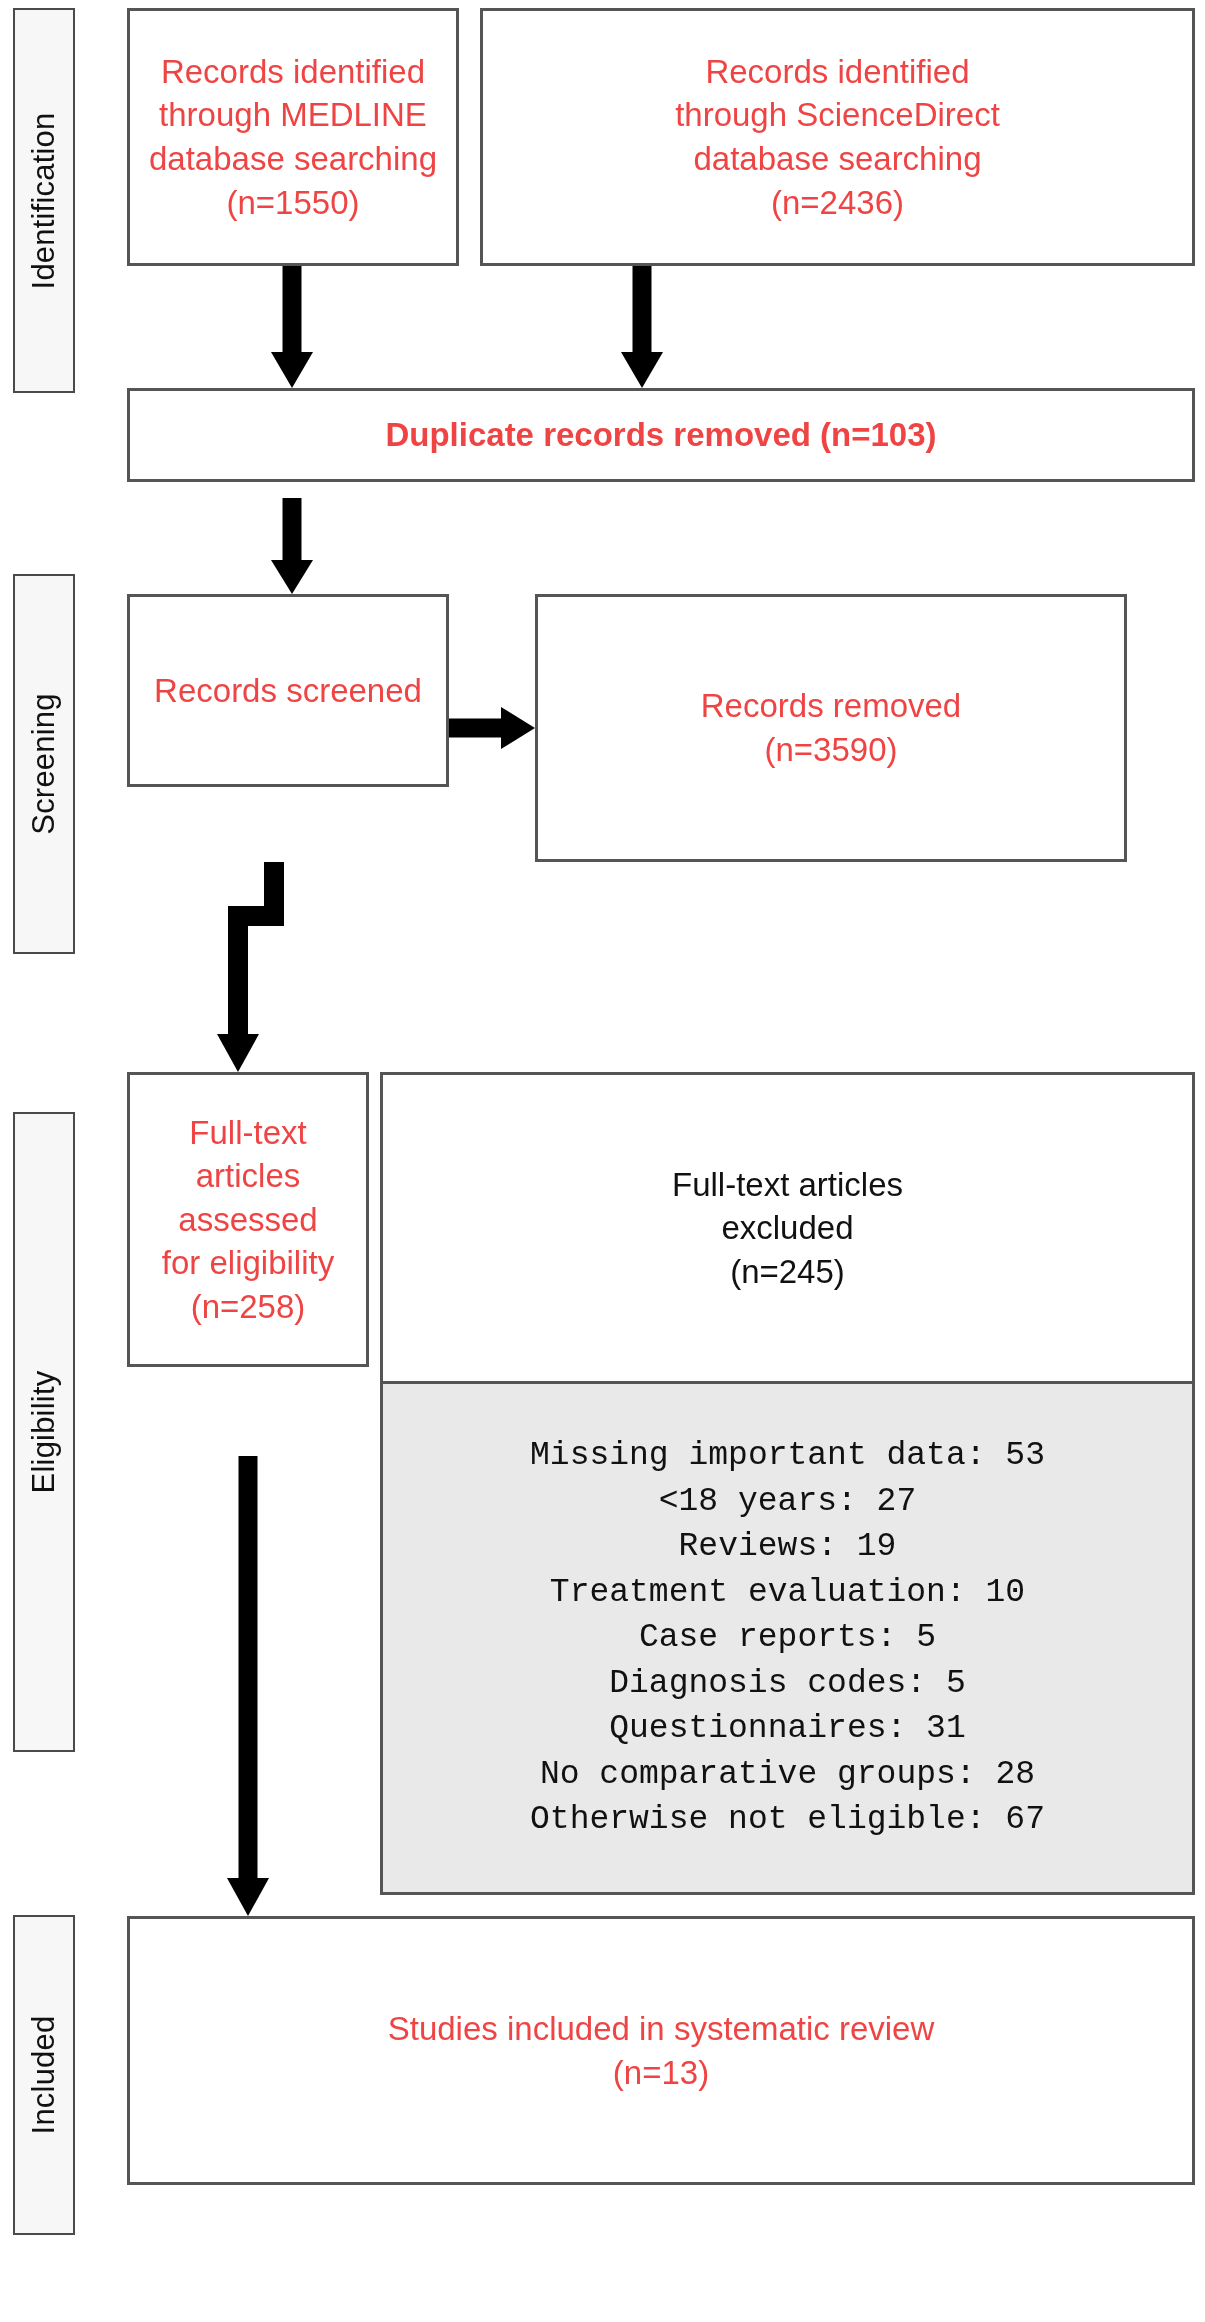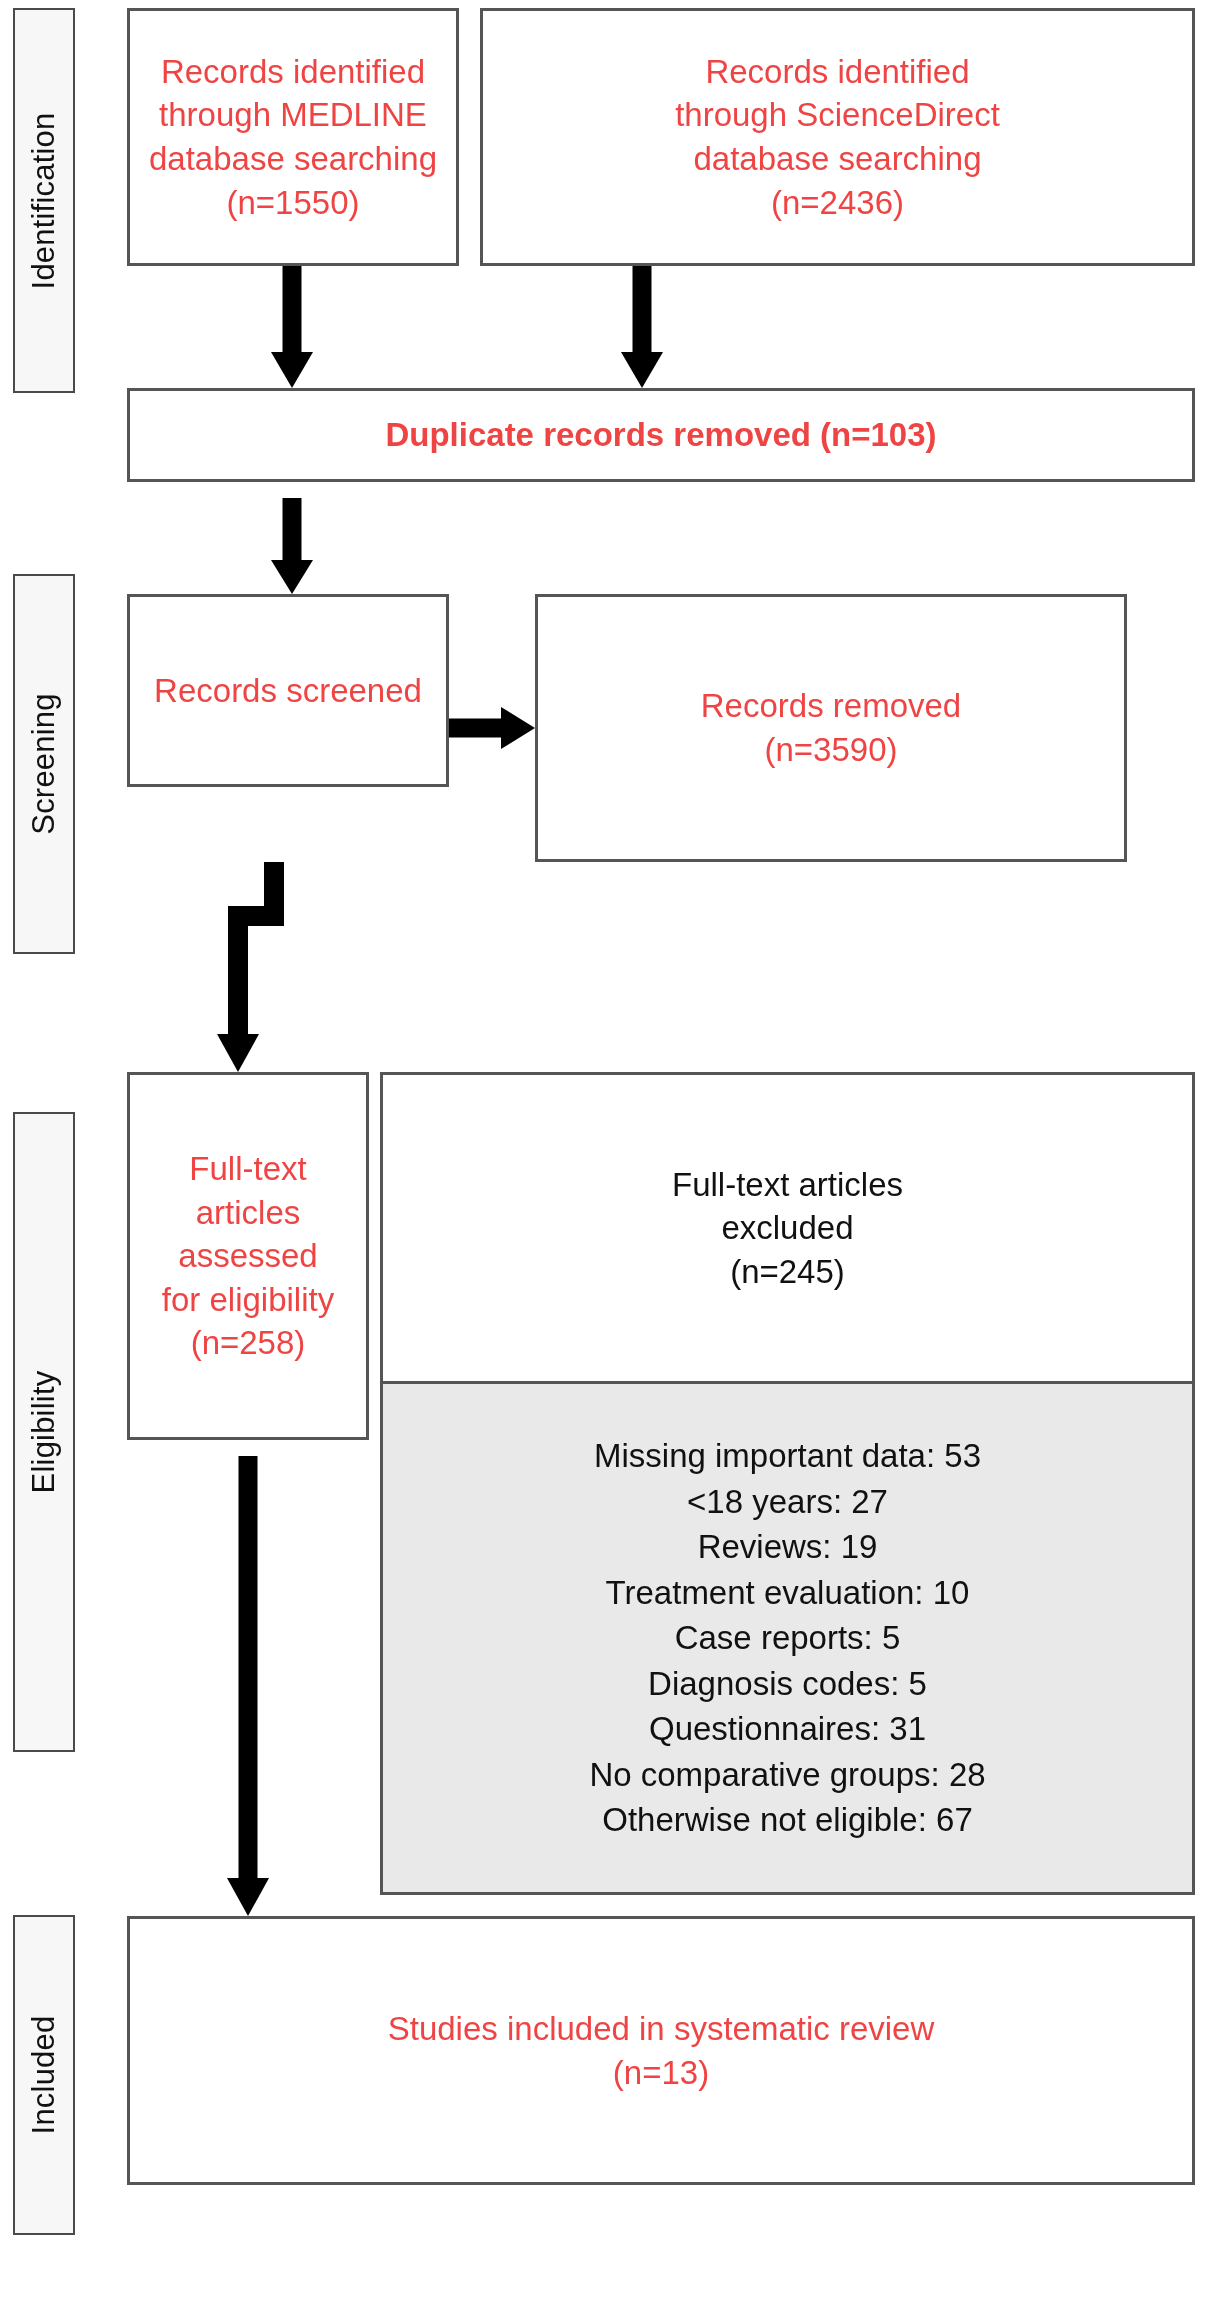--- a/index.html
+++ b/index.html
@@ -46,21 +46,21 @@
   .excl-head{
     flex:0 0 auto;
     display:flex;align-items:center;justify-content:center;
     text-align:center;font-size:33px;line-height:1.32;color:#111;
   }
   .excl-body{
     flex:1 1 auto;
     background:#e9e9e9;
     border-top:3px solid #555555;
     display:flex;align-items:center;justify-content:center;
-    text-align:center;font-size:33px;line-height:1.38;color:#111;
+    text-align:center;font-size:33px;line-height:1.38;color:#111;font-family:Liberation Mono, monospace;
   }
   .excl-body .lines div{white-space:nowrap;}
 
   
   .v-arrow{position:absolute;}
   .v-arrow .shaft{position:absolute;left:50%;top:0;transform:translateX(-50%);background:#000;}
   .v-arrow .head{
     position:absolute;left:50%;bottom:0;transform:translateX(-50%);
     width:0;height:0;border-left:21px solid transparent;border-right:21px solid transparent;
     border-top-style:solid;border-top-color:#000;
@@ -154,21 +154,21 @@
 
   <div>
     <div class="seg" style="left:264px;top:862px;width:20px;height:64px;"></div>
     <div class="seg" style="left:228px;top:906px;width:56px;height:20px;"></div>
     <div class="seg" style="left:228px;top:906px;width:20px;height:134px;"></div>
     <div class="v-arrow" style="left:216px;top:1034px;width:44px;height:38px;">
       <div class="head" style="border-top-width:38px;"></div>
     </div>
   </div>
 
-  <div class="box" style="left:127px;top:1072px;width:242px;height:368px;">
+  <div class="box" style="left:127px;top:1072px;width:242px;height:295px;">
     <div class="lines">
       <div>Full-text</div>
       <div>articles</div>
       <div>assessed</div>
       <div>for eligibility</div>
       <div>(n=258)</div>
     </div>
   </div>
 
   <div class="excl-shell" style="left:380px;top:1072px;width:815px;height:823px;">

